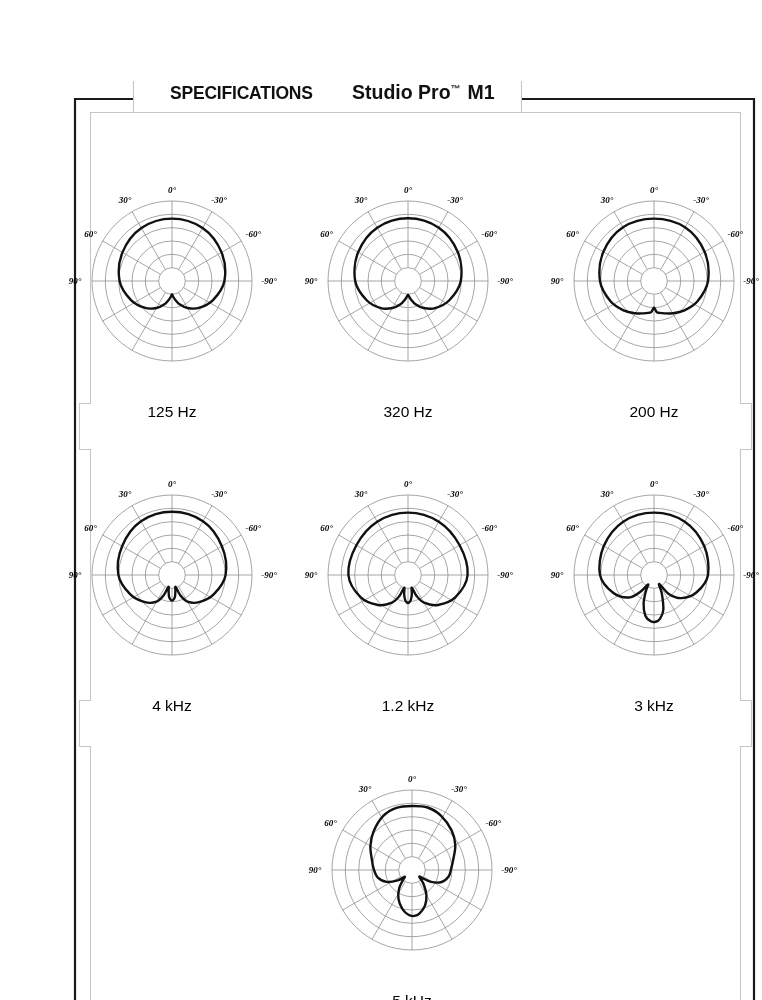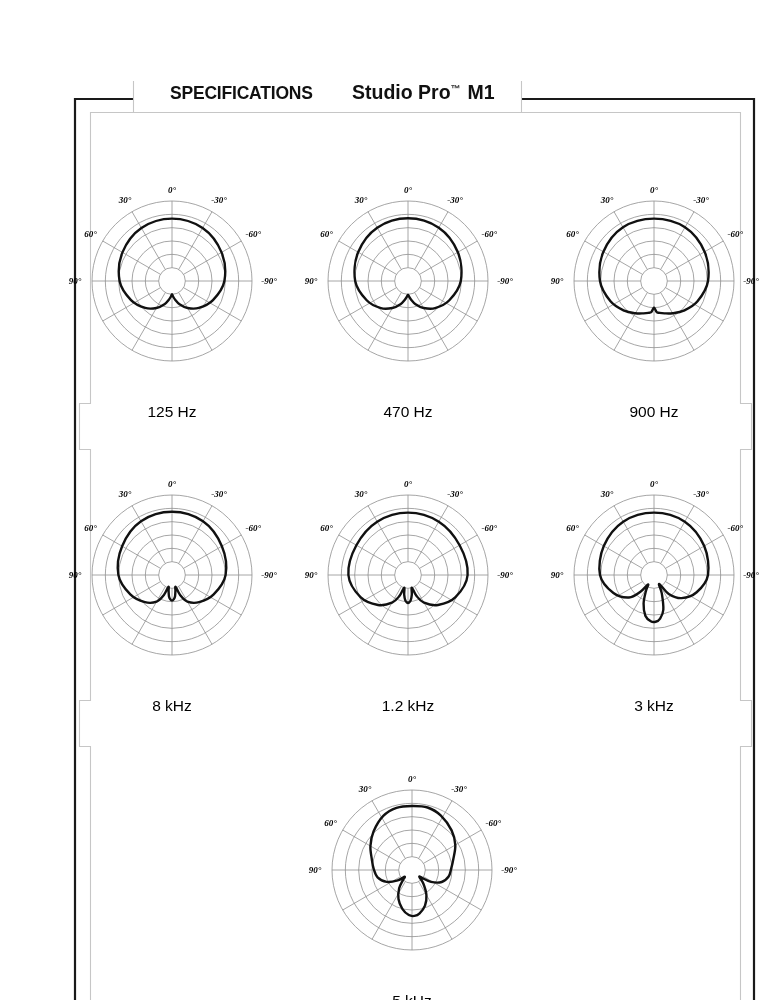--- a/index.html
+++ b/index.html
@@ -98,21 +98,21 @@
         <line x1="113.33" y1="108.45" x2="80.00" y2="50.72" stroke="#8f8f8f" stroke-width="0.8"></line>
         <text x="120.0" y="32.0" text-anchor="middle" class="deg">0°</text>
         <text x="73.0" y="41.6" text-anchor="middle" class="deg">30°</text>
         <text x="167.0" y="41.6" text-anchor="middle" class="deg">-30°</text>
         <text x="38.6" y="76.0" text-anchor="middle" class="deg">60°</text>
         <text x="201.4" y="76.0" text-anchor="middle" class="deg">-60°</text>
         <text x="23.0" y="123.0" text-anchor="middle" class="deg">90°</text>
         <text x="217.0" y="123.0" text-anchor="middle" class="deg">-90°</text>
         <path d="M 120.00 57.20 C 130.27 57.20, 142.49 60.99, 150.80 66.65 C 159.11 72.32, 166.22 82.31, 169.88 91.20 C 173.55 100.09, 174.23 111.99, 172.80 120.00 C 171.37 128.01, 165.60 134.75, 161.33 139.27 C 157.05 143.80, 151.44 145.86, 147.15 147.15 C 142.86 148.44, 138.87 147.68, 135.60 147.02 C 132.33 146.36, 129.58 144.56, 127.54 143.21 C 125.50 141.85, 124.41 140.18, 123.33 138.91 C 122.26 137.63, 121.64 136.45, 121.09 135.56 C 120.53 134.68, 120.36 133.60, 120.00 133.60 C 119.64 133.60, 119.47 134.68, 118.91 135.56 C 118.36 136.45, 117.74 137.63, 116.67 138.91 C 115.59 140.18, 114.50 141.85, 112.46 143.21 C 110.42 144.56, 107.67 146.36, 104.40 147.02 C 101.13 147.68, 97.14 148.44, 92.85 147.15 C 88.56 145.86, 82.95 143.80, 78.67 139.27 C 74.40 134.75, 68.63 128.01, 67.20 120.00 C 65.77 111.99, 66.45 100.09, 70.12 91.20 C 73.78 82.31, 80.89 72.32, 89.20 66.65 C 97.51 60.99, 109.73 57.20, 120.00 57.20 Z" fill="none" stroke="#111111" stroke-width="2.4" stroke-linejoin="round"></path>
       </svg>
-    <div class="caption">470 Hz</div>
+    <div class="caption">320 Hz</div>
   </div>
   <div class="plot" style="left: 534px; top: 113px;">
     <svg viewBox="0 0 240 240">
         <circle cx="120" cy="120" r="13.33" fill="none" stroke="#8f8f8f" stroke-width="0.8"></circle>
         <circle cx="120" cy="120" r="26.67" fill="none" stroke="#8f8f8f" stroke-width="0.8"></circle>
         <circle cx="120" cy="120" r="40.00" fill="none" stroke="#8f8f8f" stroke-width="0.8"></circle>
         <circle cx="120" cy="120" r="53.33" fill="none" stroke="#8f8f8f" stroke-width="0.8"></circle>
         <circle cx="120" cy="120" r="66.67" fill="none" stroke="#8f8f8f" stroke-width="0.8"></circle>
         <circle cx="120" cy="120" r="80.00" fill="none" stroke="#8f8f8f" stroke-width="0.8"></circle>
         <line x1="120.00" y1="106.67" x2="120.00" y2="40.00" stroke="#8f8f8f" stroke-width="0.8"></line>
@@ -129,21 +129,21 @@
         <line x1="113.33" y1="108.45" x2="80.00" y2="50.72" stroke="#8f8f8f" stroke-width="0.8"></line>
         <text x="120.0" y="32.0" text-anchor="middle" class="deg">0°</text>
         <text x="73.0" y="41.6" text-anchor="middle" class="deg">30°</text>
         <text x="167.0" y="41.6" text-anchor="middle" class="deg">-30°</text>
         <text x="38.6" y="76.0" text-anchor="middle" class="deg">60°</text>
         <text x="201.4" y="76.0" text-anchor="middle" class="deg">-60°</text>
         <text x="23.0" y="123.0" text-anchor="middle" class="deg">90°</text>
         <text x="217.0" y="123.0" text-anchor="middle" class="deg">-90°</text>
         <path d="M 120.00 57.60 C 130.33 57.60, 142.57 60.77, 151.00 66.31 C 159.43 71.84, 166.74 81.85, 170.58 90.80 C 174.41 99.75, 175.18 111.75, 174.00 120.00 C 172.82 128.25, 167.55 135.34, 163.50 140.29 C 159.45 145.24, 153.85 147.71, 149.70 149.70 C 145.55 151.69, 141.80 151.78, 138.60 152.22 C 135.40 152.66, 132.67 152.39, 130.51 152.34 C 128.34 152.28, 126.92 152.12, 125.63 151.91 C 124.33 151.70, 123.49 151.74, 122.72 151.08 C 121.94 150.43, 121.43 148.70, 120.98 147.98 C 120.52 147.27, 120.33 146.80, 120.00 146.80 C 119.67 146.80, 119.48 147.27, 119.02 147.98 C 118.57 148.70, 118.06 150.43, 117.28 151.08 C 116.51 151.74, 115.67 151.70, 114.37 151.91 C 113.08 152.12, 111.66 152.28, 109.49 152.34 C 107.33 152.39, 104.60 152.66, 101.40 152.22 C 98.20 151.78, 94.45 151.69, 90.30 149.70 C 86.15 147.71, 80.55 145.24, 76.50 140.29 C 72.45 135.34, 67.18 128.25, 66.00 120.00 C 64.82 111.75, 65.59 99.75, 69.42 90.80 C 73.26 81.85, 80.57 71.84, 89.00 66.31 C 97.43 60.77, 109.67 57.60, 120.00 57.60 Z" fill="none" stroke="#111111" stroke-width="2.4" stroke-linejoin="round"></path>
       </svg>
-    <div class="caption">900 Hz</div>
+    <div class="caption">200 Hz</div>
   </div>
   <div class="plot" style="left: 52px; top: 407px;">
     <svg viewBox="0 0 240 240">
         <circle cx="120" cy="120" r="13.33" fill="none" stroke="#8f8f8f" stroke-width="0.8"></circle>
         <circle cx="120" cy="120" r="26.67" fill="none" stroke="#8f8f8f" stroke-width="0.8"></circle>
         <circle cx="120" cy="120" r="40.00" fill="none" stroke="#8f8f8f" stroke-width="0.8"></circle>
         <circle cx="120" cy="120" r="53.33" fill="none" stroke="#8f8f8f" stroke-width="0.8"></circle>
         <circle cx="120" cy="120" r="66.67" fill="none" stroke="#8f8f8f" stroke-width="0.8"></circle>
         <circle cx="120" cy="120" r="80.00" fill="none" stroke="#8f8f8f" stroke-width="0.8"></circle>
         <line x1="120.00" y1="106.67" x2="120.00" y2="40.00" stroke="#8f8f8f" stroke-width="0.8"></line>
@@ -160,21 +160,21 @@
         <line x1="113.33" y1="108.45" x2="80.00" y2="50.72" stroke="#8f8f8f" stroke-width="0.8"></line>
         <text x="120.0" y="32.0" text-anchor="middle" class="deg">0°</text>
         <text x="73.0" y="41.6" text-anchor="middle" class="deg">30°</text>
         <text x="167.0" y="41.6" text-anchor="middle" class="deg">-30°</text>
         <text x="38.6" y="76.0" text-anchor="middle" class="deg">60°</text>
         <text x="201.4" y="76.0" text-anchor="middle" class="deg">-60°</text>
         <text x="23.0" y="123.0" text-anchor="middle" class="deg">90°</text>
         <text x="217.0" y="123.0" text-anchor="middle" class="deg">-90°</text>
         <path d="M 120.00 56.80 C 130.33 56.80, 142.69 60.57, 151.00 66.31 C 159.31 72.04, 166.12 82.25, 169.88 91.20 C 173.65 100.15, 174.97 111.96, 173.60 120.00 C 172.23 128.04, 166.10 134.91, 161.69 139.44 C 157.28 143.97, 151.53 145.95, 147.15 147.15 C 142.77 148.36, 138.58 147.86, 135.40 146.67 C 132.22 145.49, 130.05 142.50, 128.09 140.03 C 126.13 137.56, 124.41 132.52, 123.63 131.86 C 122.85 131.19, 123.51 134.45, 123.41 136.04 C 123.31 137.63, 123.29 140.01, 123.01 141.39 C 122.72 142.77, 122.20 143.64, 121.70 144.34 C 121.20 145.04, 120.57 145.60, 120.00 145.60 C 119.43 145.60, 118.80 145.04, 118.30 144.34 C 117.80 143.64, 117.28 142.77, 116.99 141.39 C 116.71 140.01, 116.69 137.63, 116.59 136.04 C 116.49 134.45, 117.15 131.19, 116.37 131.86 C 115.59 132.52, 113.87 137.56, 111.91 140.03 C 109.95 142.50, 107.78 145.49, 104.60 146.67 C 101.42 147.86, 97.23 148.36, 92.85 147.15 C 88.47 145.95, 82.72 143.97, 78.31 139.44 C 73.90 134.91, 67.77 128.04, 66.40 120.00 C 65.03 111.96, 66.35 100.15, 70.12 91.20 C 73.88 82.25, 80.69 72.04, 89.00 66.31 C 97.31 60.57, 109.67 56.80, 120.00 56.80 Z" fill="none" stroke="#111111" stroke-width="2.4" stroke-linejoin="round"></path>
       </svg>
-    <div class="caption">8 kHz</div>
+    <div class="caption">4 kHz</div>
   </div>
   <div class="plot" style="left: 288px; top: 407px;">
     <svg viewBox="0 0 240 240">
         <circle cx="120" cy="120" r="13.33" fill="none" stroke="#8f8f8f" stroke-width="0.8"></circle>
         <circle cx="120" cy="120" r="26.67" fill="none" stroke="#8f8f8f" stroke-width="0.8"></circle>
         <circle cx="120" cy="120" r="40.00" fill="none" stroke="#8f8f8f" stroke-width="0.8"></circle>
         <circle cx="120" cy="120" r="53.33" fill="none" stroke="#8f8f8f" stroke-width="0.8"></circle>
         <circle cx="120" cy="120" r="66.67" fill="none" stroke="#8f8f8f" stroke-width="0.8"></circle>
         <circle cx="120" cy="120" r="80.00" fill="none" stroke="#8f8f8f" stroke-width="0.8"></circle>
         <line x1="120.00" y1="106.67" x2="120.00" y2="40.00" stroke="#8f8f8f" stroke-width="0.8"></line>

